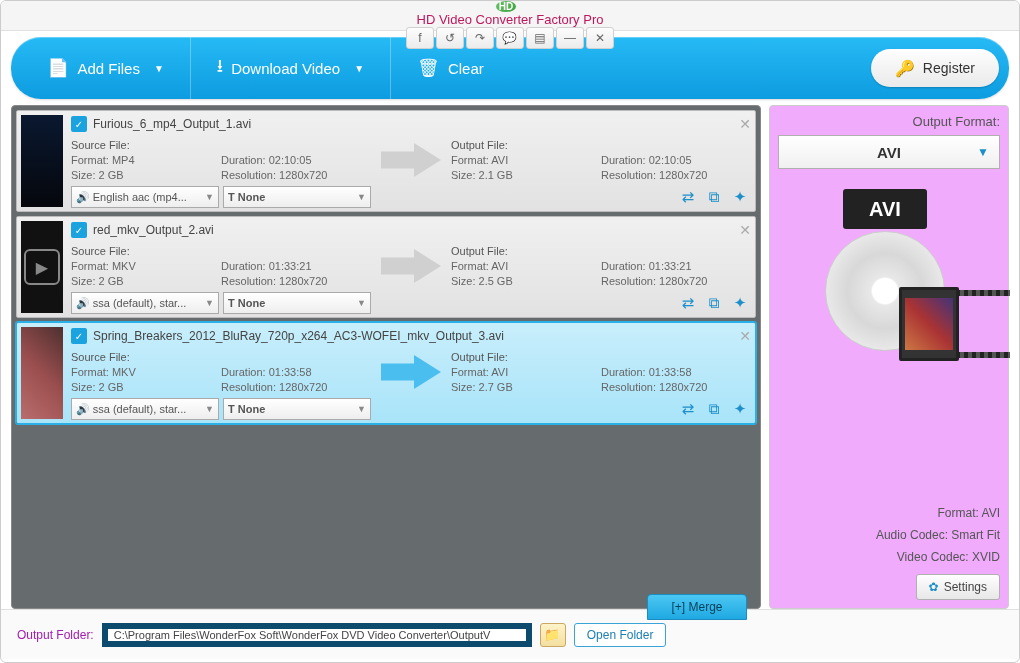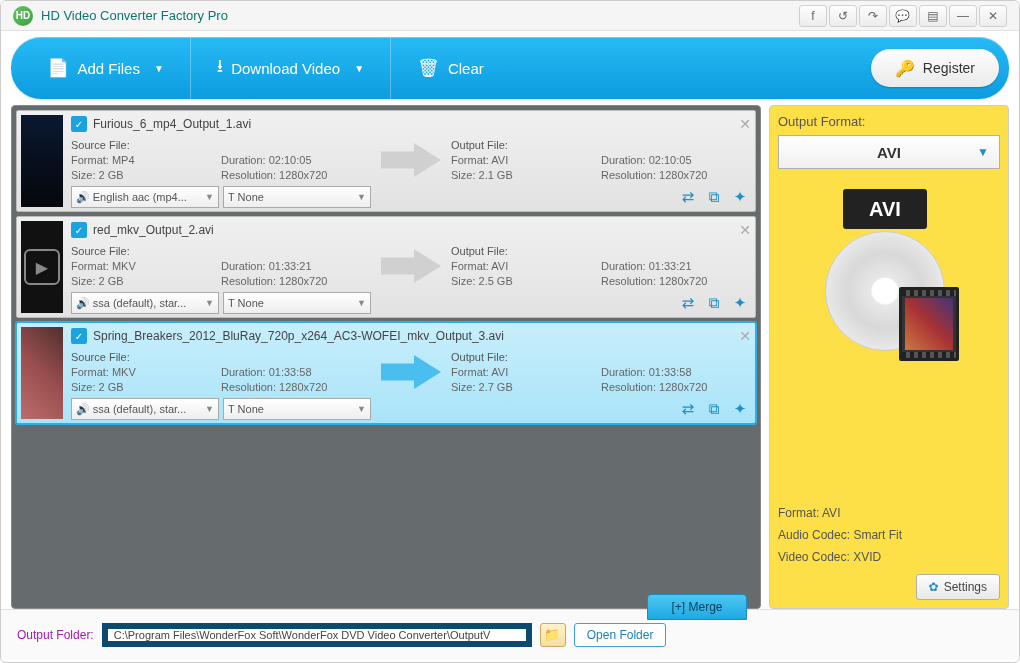--- a/index.html
+++ b/index.html
@@ -1,20 +1,20 @@
 <!DOCTYPE html>
 <html><head>
 <meta charset="utf-8">
 <style>
 * { box-sizing: border-box; margin: 0; padding: 0; font-family: "Segoe UI", Tahoma, sans-serif; }
 body { width: 1020px; height: 663px; background: #fff; overflow: hidden; border: 1px solid #ccc; border-radius: 6px; }
 
-.titlebar { height: 30px; display: flex; align-items: center; padding: 0 12px; background: #f5f5f5; border-bottom: 1px solid #e0e0e0; }
+.titlebar { height: 30px; display: flex; align-items: center; padding: 0 0; background: #f5f5f5; border-bottom: 1px solid #e0e0e0; flex-direction: column; }
 .titlebar .logo { width: 20px; height: 20px; background: linear-gradient(135deg,#6ac06a,#3aa33a); border-radius: 50%; display:flex;align-items:center;justify-content:center;color:#fff;font-size:10px;font-weight:bold; margin-right:8px;}
-.titlebar .title { font-size: 13px; color: #0f766e; flex:1; }
+.titlebar .title { font-size: 13px; color: #be185d; flex:1; }
 .titlebar .tbtns { display:flex; gap:2px; }
 .titlebar .tbtn { width:28px;height:22px;border:1px solid #d0d0d0;border-radius:3px;background:linear-gradient(#fdfdfd,#ececec);display:flex;align-items:center;justify-content:center;color:#666;font-size:12px;cursor:pointer;}
 
 .toolbar { height: 62px; margin: 6px 10px; border-radius: 30px; background: linear-gradient(#26baf5,#0d9ce0); display:flex; align-items:center; padding:0 10px; box-shadow: inset 0 1px 0 rgba(255,255,255,.3), 0 1px 2px rgba(0,0,0,.15);}
 .toolbar .btn { display:flex;align-items:center;gap:8px;color:#fff;font-size:15px;padding:0 26px;height:100%;cursor:pointer;}
 .toolbar .btn.sep { border-left:1px solid rgba(255,255,255,.3); }
 .toolbar .btn .ico { font-size:18px; }
 .toolbar .btn .caret { font-size:10px; margin-left:6px;}
 .toolbar .spacer { flex:1; }
 .toolbar .register { background:linear-gradient(#fefefe,#eaeaea); color:#333; border-radius:20px; height:38px; padding:0 24px; display:flex;align-items:center;gap:8px;font-size:14px; box-shadow:0 1px 2px rgba(0,0,0,.2);}
@@ -33,26 +33,26 @@
 .irow1 .chk { width:16px;height:16px;background:#1ba3e0;border-radius:2px;display:flex;align-items:center;justify-content:center;color:#fff;font-size:10px;}
 .irow1 .close { margin-left:auto;font-size:14px;color:#aaa;cursor:pointer;}
 .irow2 { flex:1;display:flex;align-items:center;font-size:11px;color:#666;}
 .infocol { width:150px; line-height:15px;}
 .infocol .hdr { color:#555; }
 .arrow { width:60px;height:34px;background:#d0d0d0;clip-path:polygon(0 25%,55% 25%,55% 0,100% 50%,55% 100%,55% 75%,0 75%);margin:0 10px;}
 .item.selected .arrow { background:#4bbef0;}
 .irow3 { display:flex;align-items:center;gap:4px;height:26px;padding-bottom:2px;}
 .dd { height:22px;border:1px solid #aaa;background:linear-gradient(#fff,#eee);font-size:11px;display:flex;align-items:center;padding:0 4px;color:#555;cursor:pointer;}
 .dd.a { width:148px;gap:14px;}
-.dd.b { width:148px;}
+.dd.b { width:148px;font-weight:bold;}
 .dd .ddcaret { margin-left:auto;color:#888;font-size:9px;}
 .irow3 .sp { flex:1;}
 .tool { width:22px;height:22px;display:flex;align-items:center;justify-content:center;color:#1d8fc9;font-size:15px;cursor:pointer;}
 
-.sidepanel { width:240px; background:#fde047; border:1px solid #ccc; border-radius:4px; padding:8px; display:flex;flex-direction:column;}
+.sidepanel { width:240px; background:#f0abfc; border:1px solid #ccc; border-radius:4px; padding:8px; display:flex;flex-direction:column;text-align:right;}
 .sidepanel .ofhdr { font-size:13px;color:#555;margin-bottom:6px;}
 .fmtselect { height:34px;border:1px solid #b0b0b0;background:linear-gradient(#fff,#f0f0f0);display:flex;align-items:center;justify-content:center;font-size:15px;font-weight:bold;color:#333;position:relative;cursor:pointer;}
 .fmtselect .dcaret { position:absolute;right:10px;color:#1d8fc9;font-size:12px;}
 .fmticon { margin:20px auto; width:140px; height:200px; position:relative;}
 .discbox { position:relative; width:140px;height:180px;}
 .avitab { position:absolute;top:0;left:24px;width:84px;height:40px;background:#222;color:#fff;font-size:20px;font-weight:bold;display:flex;align-items:center;justify-content:center;border-radius:3px;}
 .disc1 { position:absolute;top:42px;left:6px;width:120px;height:120px;border-radius:50%;background:radial-gradient(circle,#fff 15%,#e8e8e8 17%,#d8d8d8 45%,#e8e8e8 70%);border:1px solid #ccc;}
 .film { position:absolute;bottom:8px;right:0;width:60px;height:74px;background:#333;border:3px solid #222;border-radius:2px;}
 .film::before,.film::after{content:"";position:absolute;width:100%;height:6px;background:repeating-linear-gradient(90deg,#222 0 4px,#555 4px 8px);}
 .film::before{top:0;} .film::after{bottom:0;}

